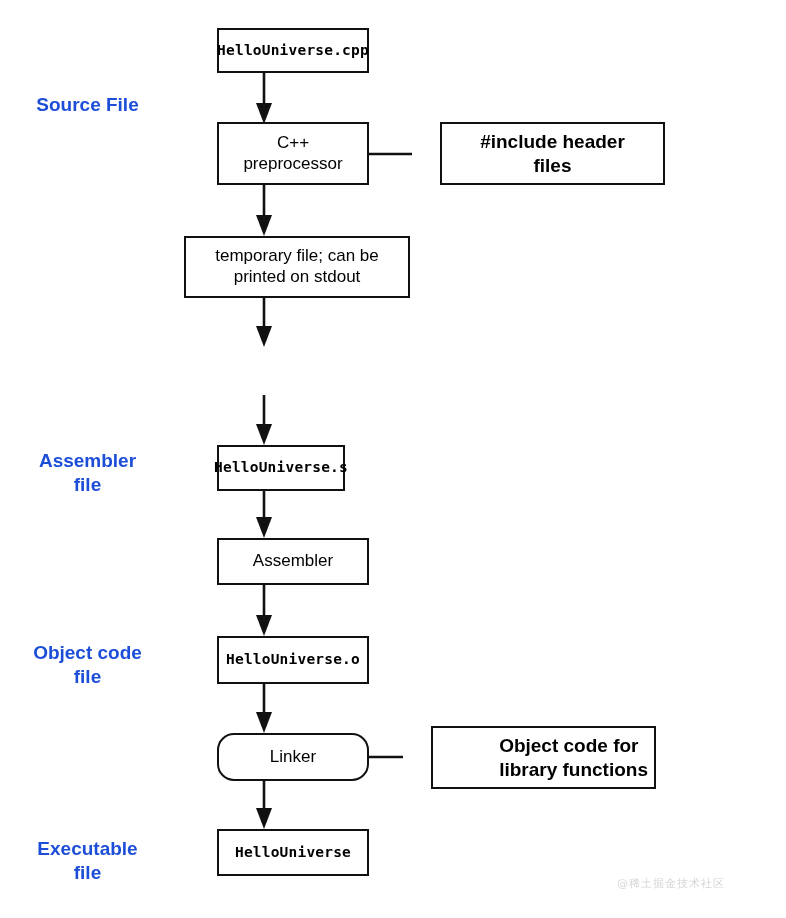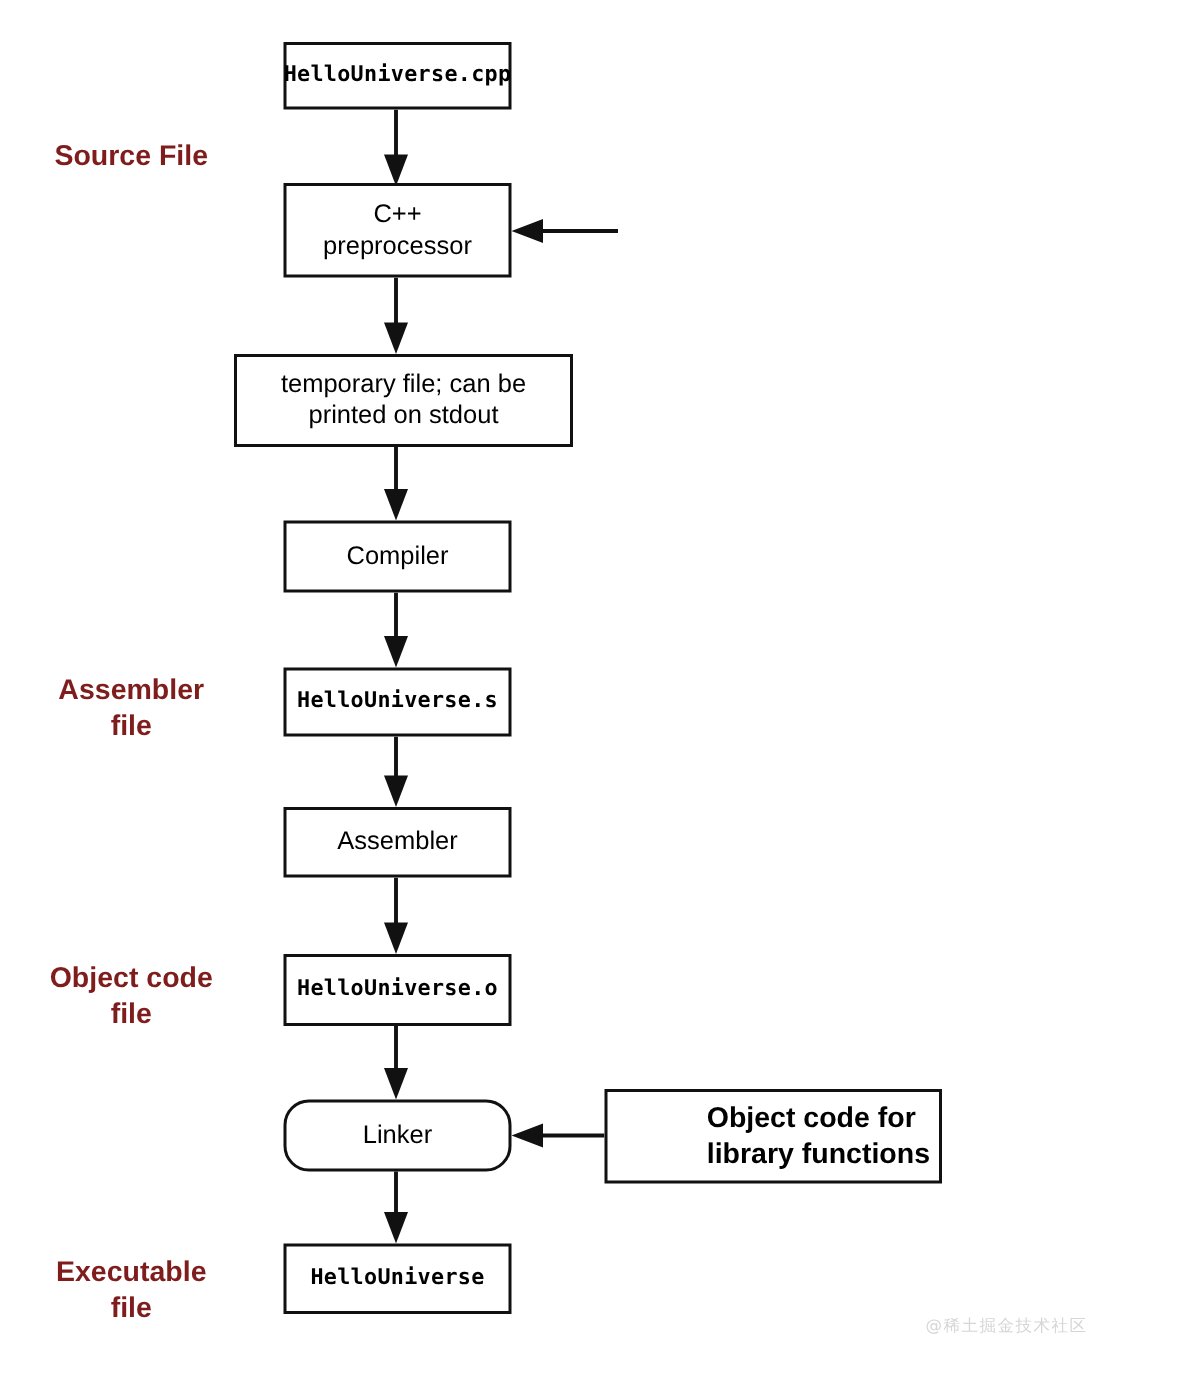--- a/index.html
+++ b/index.html
@@ -23,20 +23,21 @@
   .node {
     position: absolute;
     box-sizing: border-box;
     border: 2.5px solid #111111;
     background: #ffffff;
     display: flex;
     align-items: center;
     justify-content: center;
     text-align: center;
     line-height: 1.22;
+    margin-left: 28px;
   }
   .node.mono {
     font-family: "DejaVu Sans Mono", "Liberation Mono", monospace;
     font-size: 14.5px;
     font-weight: 700;
     letter-spacing: 0.2px;
   }
   .node.plain {
     font-family: "Liberation Sans", sans-serif;
     font-size: 17px;
@@ -50,21 +51,21 @@
   .node .txt { display: block; padding: 0 6px; }
 
   
   .stage-label {
     position: absolute;
     font-family: "Liberation Sans", sans-serif;
     font-size: 19px;
     font-weight: 700;
     text-align: center;
     line-height: 1.28;
-    color: #7f1d1d;
+    color: #1d4ed8;
     white-space: pre-line;
   }
 
   
   .conn {
     position: absolute;
     overflow: visible;
   }
   .conn line {
     stroke: #111111;
@@ -155,31 +156,32 @@
 
   <div class="node mono" style="left:189px; top:28px; width:152px; height:45px;">
     <span class="txt">HelloUniverse.cpp</span>
   </div>
 
   <div class="node plain" style="left:189px; top:122px; width:152px; height:63px; white-space:pre-line;">
     <span class="txt">C++
 preprocessor</span>
   </div>
 
+  <div class="node bold" style="left:412px; top:122px; width:225px; height:63px; white-space:pre-line;">
+    <span class="txt">#include header
+files</span>
+  </div>
 
   <div class="node plain" style="left:156px; top:236px; width:226px; height:62px; white-space:pre-line;">
     <span class="txt">temporary file; can be
 printed on stdout</span>
   </div>
 
-  <div class="node plain" style="left:189px; top:347px; width:152px; height:48px;">
-    <span class="txt">Compiler</span>
-  </div>
-
-  <div class="node mono" style="left:189px; top:445px; width:152px; height:46px;text-align:center;">
+
+  <div class="node mono" style="left:189px; top:445px; width:128px; height:46px;text-align:center;">
     <span class="txt">HelloUniverse.s</span>
   </div>
 
   <div class="node plain" style="left:189px; top:538px; width:152px; height:47px;">
     <span class="txt">Assembler</span>
   </div>
 
   <div class="node mono" style="left:189px; top:636px; width:152px; height:48px;">
     <span class="txt">HelloUniverse.o</span>
   </div>

